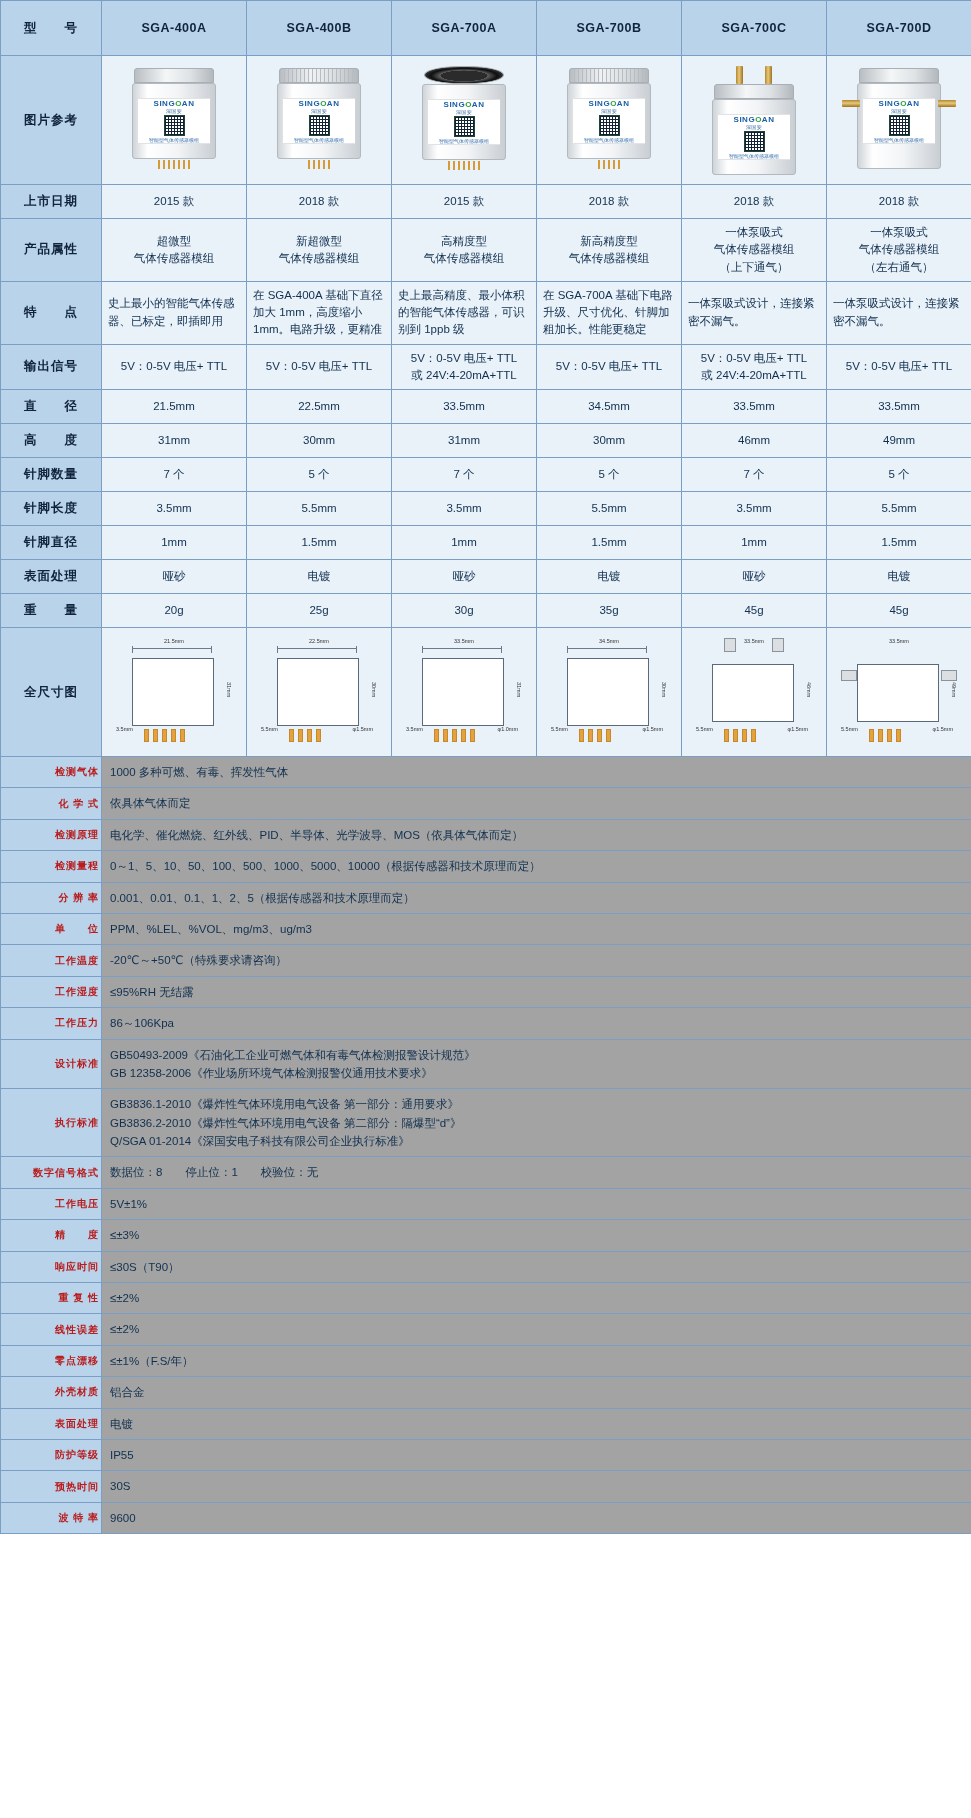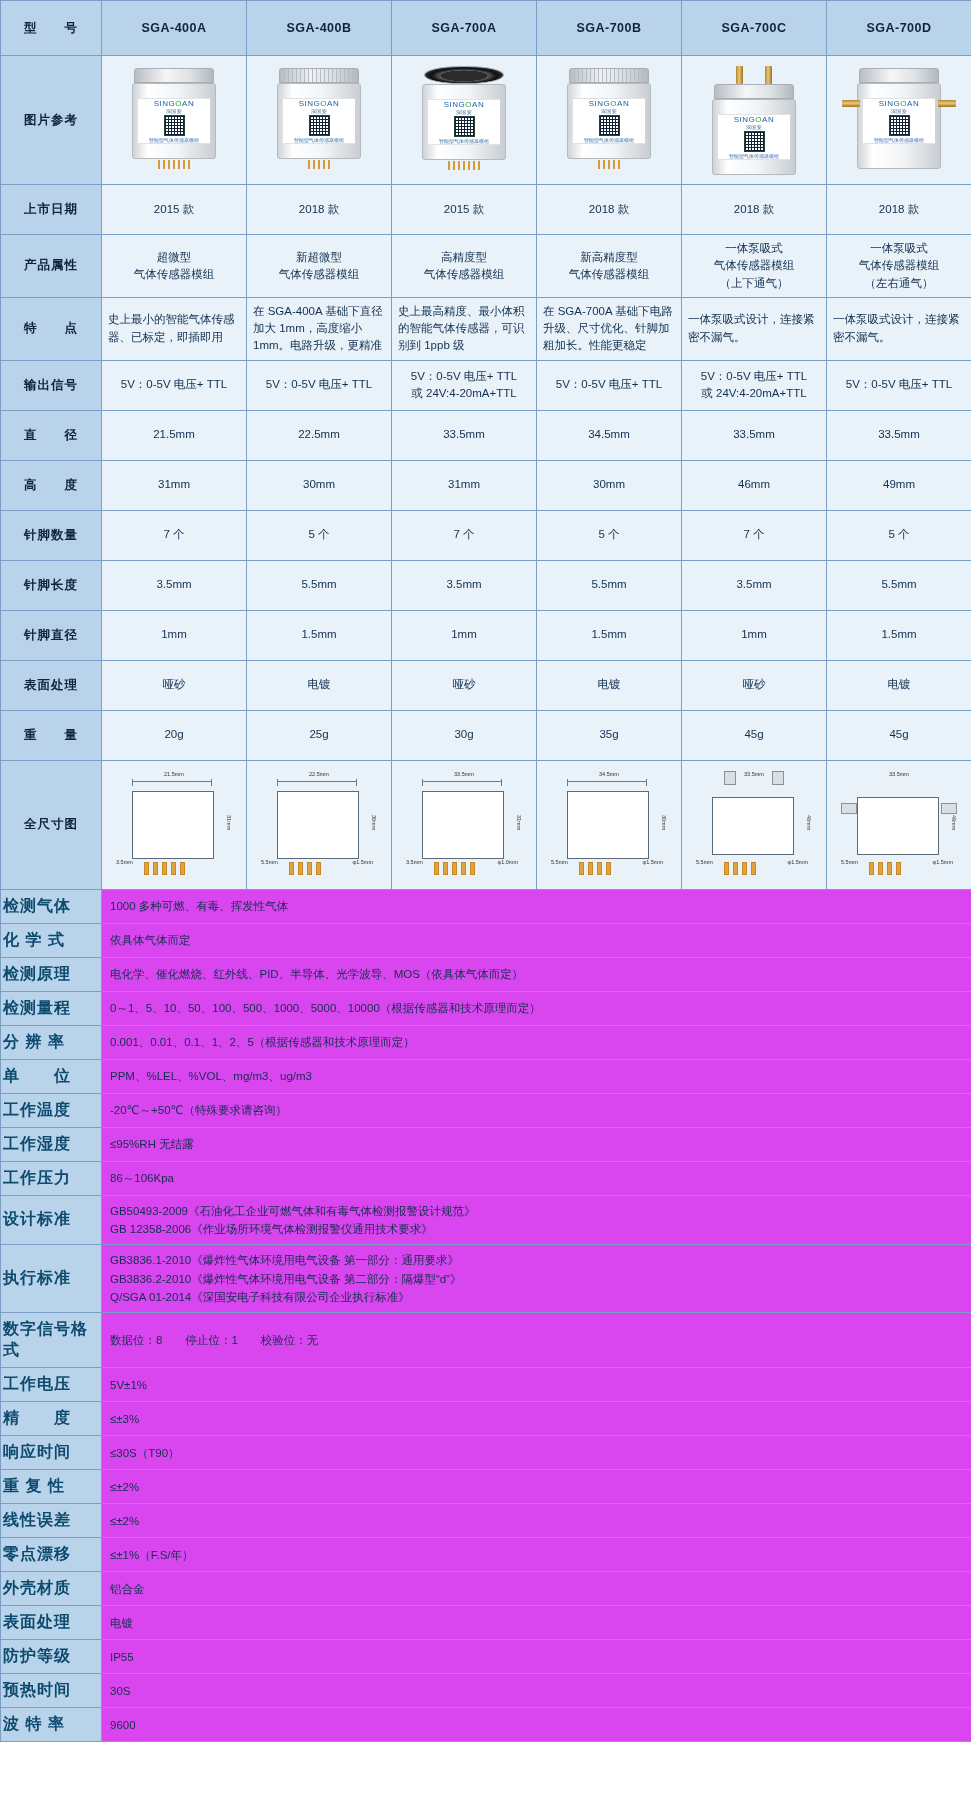--- a/index.html
+++ b/index.html
@@ -13,54 +13,54 @@
   table{border-collapse:collapse;width:971px;table-layout:fixed;}
   td,th{border:1px solid #7a9ec4;vertical-align:middle;}
   .lbl{
     background:#b9d3ea;
     text-align:center;
     font-weight:bold;
     font-size:12.5px;
     width:101px;
     color:#10243c;
     letter-spacing:1px;
-    padding:16px 2px;
+    padding:8px 2px;
   }
   .hdr{
     background:#b9d3ea;
     text-align:center;
     font-weight:bold;
     font-size:12.5px;
     color:#10243c;
     padding:20px 2px;
     letter-spacing:0.5px;
   }
   .cell{
     background:#e9f1f9;
     text-align:center;
     font-size:11.5px;
     line-height:1.5;
     color:#11304f;
     padding:5px 6px;
   }
   .cell.lft{text-align:left;}
   .full{
-    background:#d946ef;
+    background:#a3a3a3;
     text-align:left;
     font-size:11.5px;
     line-height:1.6;
     color:#11304f;
     padding:6px 8px;
   }
   .spec-label{
     background:#b9d3ea;
-    text-align:left;
+    text-align:right;
     font-weight:bold;
-    font-size:16px;
-    color:#0c4a6e;
+    font-size:10px;
+    color:#b91c1c;
     padding:6px 2px;
     letter-spacing:1px;
   }
   .img-cell{background:#e9f1f9;padding:4px 2px;height:120px;text-align:center;}
   .dim-cell{background:#e9f1f9;padding:4px 2px;height:120px;text-align:center;}
   .sensor{display:inline-block;position:relative;}
   
   .body-can{
     width:82px;height:74px;margin:0 auto;position:relative;
     background:linear-gradient(to right,#cfd4d8 0%,#ffffff 18%,#f2f4f6 55%,#c9ced3 100%);
@@ -77,21 +77,21 @@
      linear-gradient(to right,#b9bec3,#f0f2f4 40%,#dadee1 70%,#b3b8bd);}
   .cap.ring{
     height:16px;
     background:radial-gradient(ellipse at 50% 55%,#2b2b2b 0 42%,#5d5d5d 43%,#0f0f0f 60%,#3a3a3a 75%,#8d9297 76%,#e3e6e8 100%);
     border-radius:40px/10px;
   }
   .lbl-band{
     position:absolute;left:5px;right:5px;top:14px;height:44px;
     background:#ffffff;border-top:1px solid #dfe3e6;border-bottom:1px solid #dfe3e6;
   }
-  .brand{font-size:8px;color:#1a5fa8;font-weight:normal;letter-spacing:0.5px;}
+  .brand{font-size:8px;color:#1a5fa8;font-weight:bold;letter-spacing:0.5px;}
   .brand .g{color:#2aa13c;}
   .sub{font-size:5px;color:#3c6ea5;letter-spacing:0.3px;}
   .qr{
     width:19px;height:19px;margin:1px auto 0;
     background:
       repeating-linear-gradient(90deg,#123 0 1.5px,transparent 1.5px 3px),
       repeating-linear-gradient(0deg,#123 0 1.5px,transparent 1.5px 3px),
       #fff;
     border:1px solid #243;
   }

